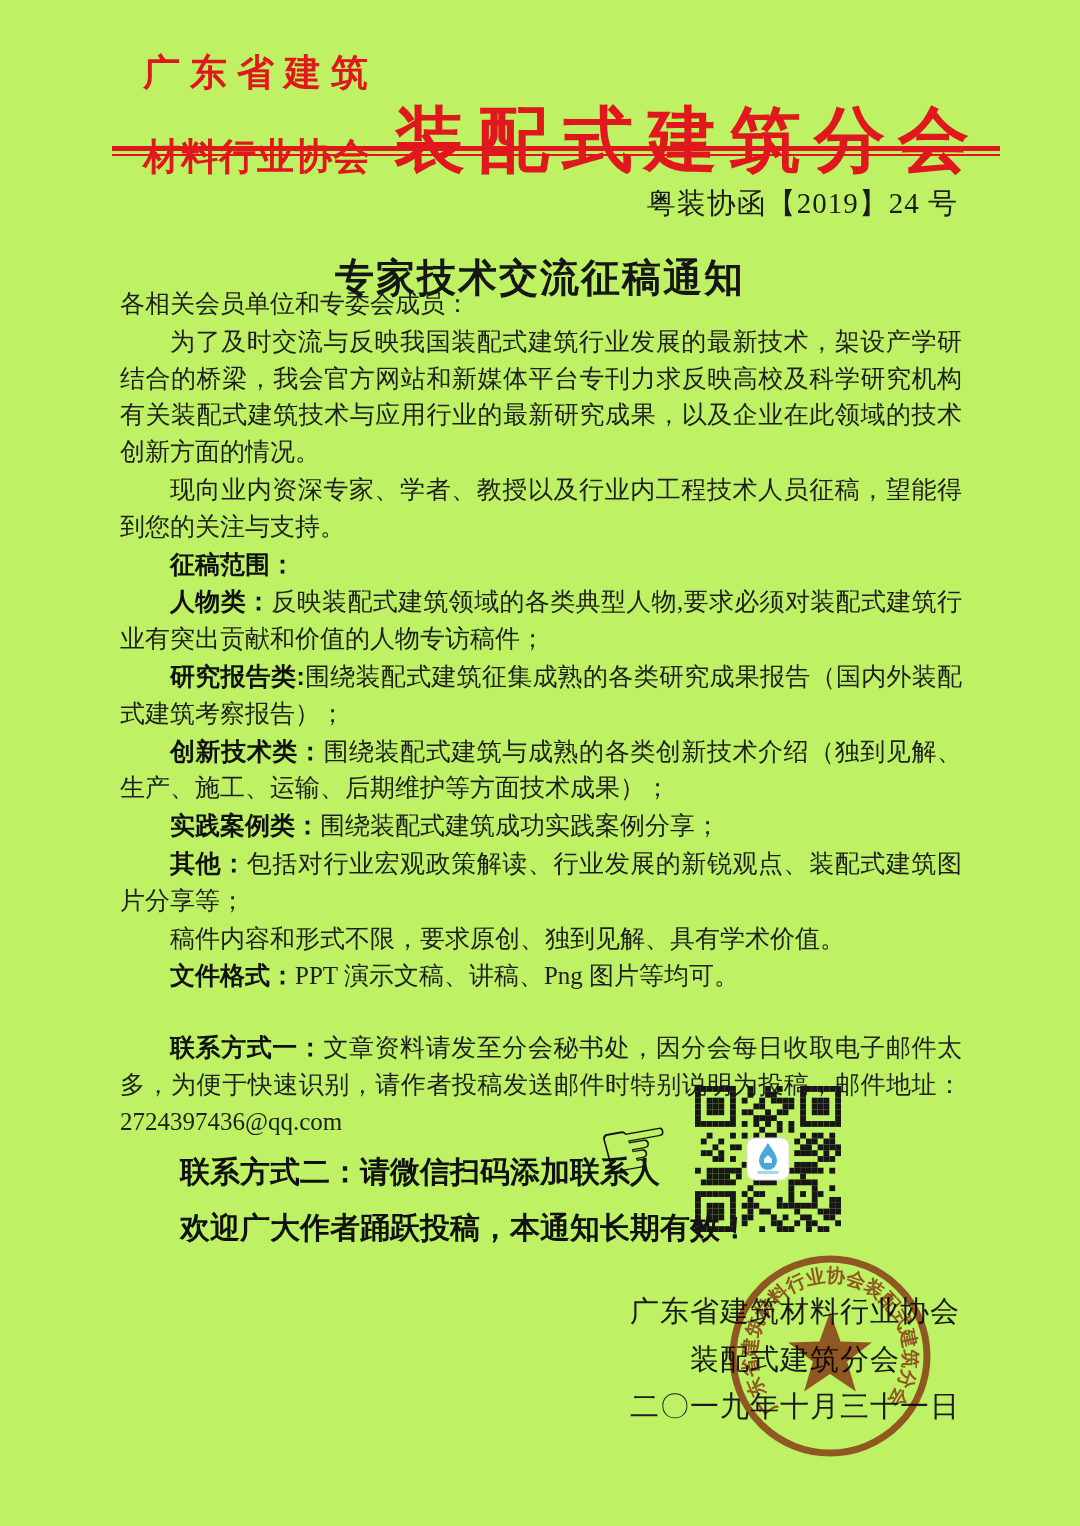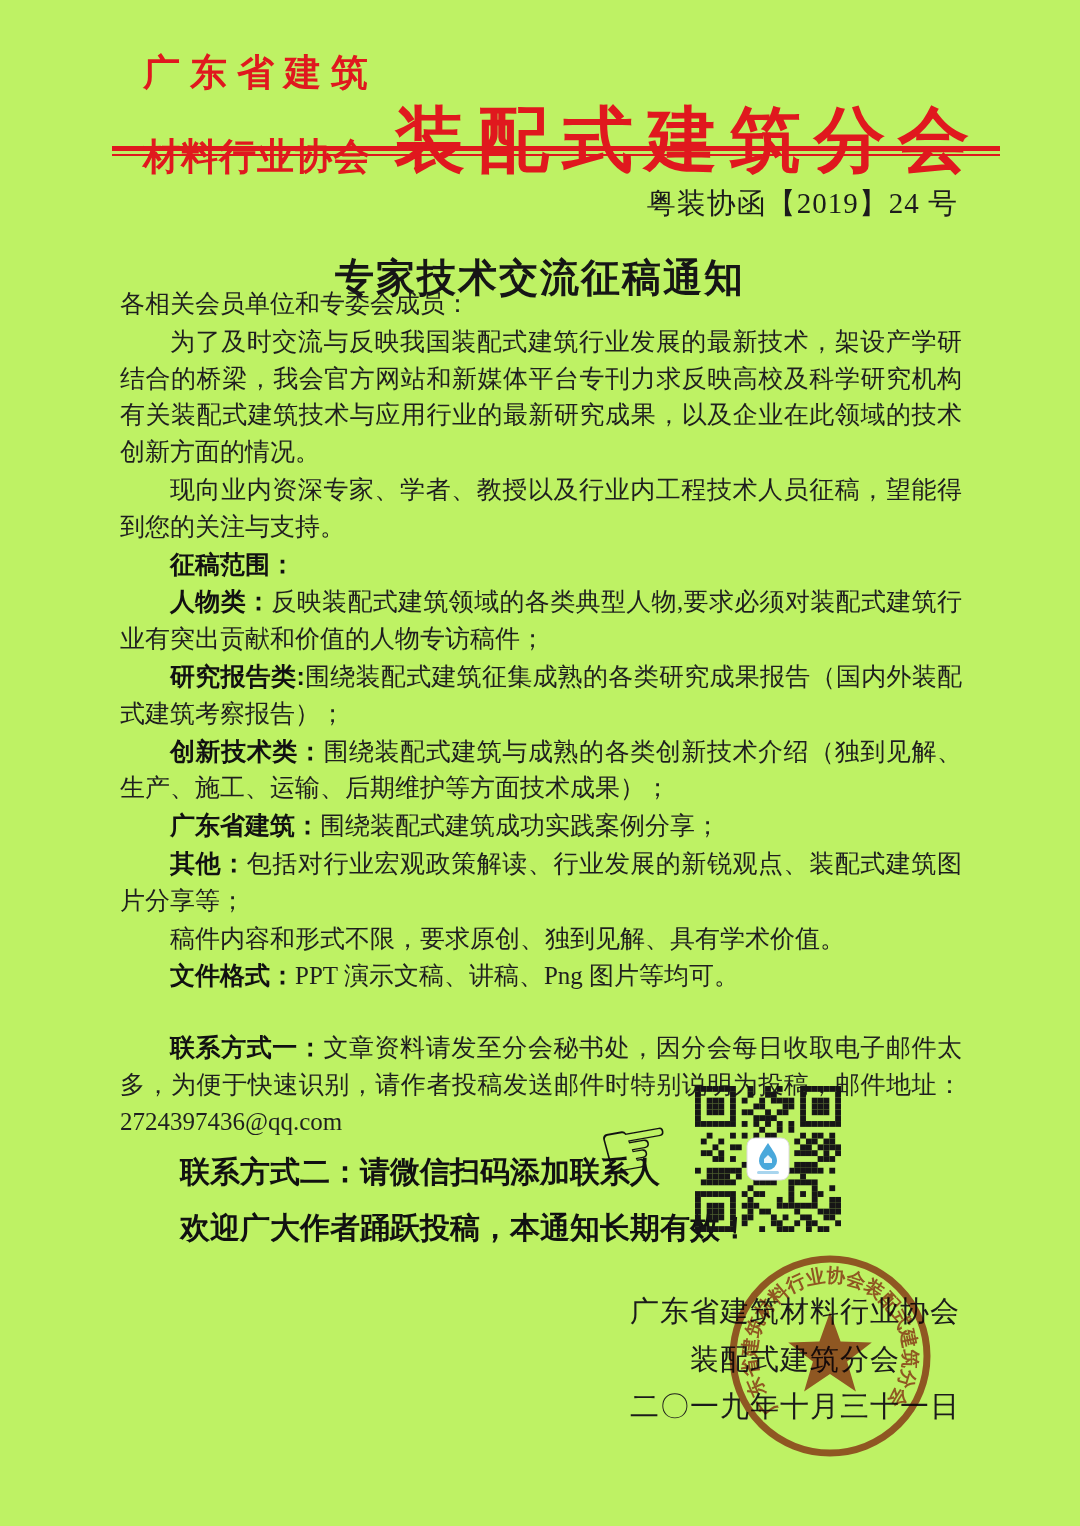--- a/index.html
+++ b/index.html
@@ -92,21 +92,21 @@
   <div class="doc-title">专家技术交流征稿通知</div>
 
   <div class="body-text">
     <p class="no-indent">各相关会员单位和专委会成员：</p>
     <p><span class="lead"></span><span>为了及时交流与反映我国装配式建筑行业发展的最新技术，架设产学研结合的桥梁，我会官方网站和新媒体平台专刊力求反映高校及科学研究机构有关装配式建筑技术与应用行业的最新研究成果，以及企业在此领域的技术创新方面的情况。</span></p>
     <p><span class="lead"></span><span>现向业内资深专家、学者、教授以及行业内工程技术人员征稿，望能得到您的关注与支持。</span></p>
     <p><span class="lead">征稿范围：</span><span></span></p>
     <p><span class="lead">人物类：</span><span>反映装配式建筑领域的各类典型人物,要求必须对装配式建筑行业有突出贡献和价值的人物专访稿件；</span></p>
     <p><span class="lead">研究报告类:</span><span>围绕装配式建筑征集成熟的各类研究成果报告（国内外装配式建筑考察报告）；</span></p>
     <p><span class="lead">创新技术类：</span><span>围绕装配式建筑与成熟的各类创新技术介绍（独到见解、生产、施工、运输、后期维护等方面技术成果）；</span></p>
-    <p><span class="lead">广东省建筑：</span><span>围绕装配式建筑成功实践案例分享；</span></p>
+    <p><span class="lead">实践案例类：</span><span>围绕装配式建筑成功实践案例分享；</span></p>
     <p><span class="lead">其他：</span><span>包括对行业宏观政策解读、行业发展的新锐观点、装配式建筑图片分享等；</span></p>
     <p><span class="lead"></span><span>稿件内容和形式不限，要求原创、独到见解、具有学术价值。</span></p>
     <p><span class="lead">文件格式：</span><span>PPT 演示文稿、讲稿、Png 图片等均可。</span></p>
     <p class="contact1"><span class="lead">联系方式一：</span><span>文章资料请发至分会秘书处，因分会每日收取电子邮件太多，为便于快速识别，请作者投稿发送邮件时特别说明为投稿，邮件地址：2724397436@qq.com</span></p>
   </div>
 
   <div class="bold-line contact2">联系方式二：请微信扫码添加联系人</div>
   <div class="bold-line closing-call">欢迎广大作者踊跃投稿，本通知长期有效！</div>
 
   <div class="hand">☞</div>

